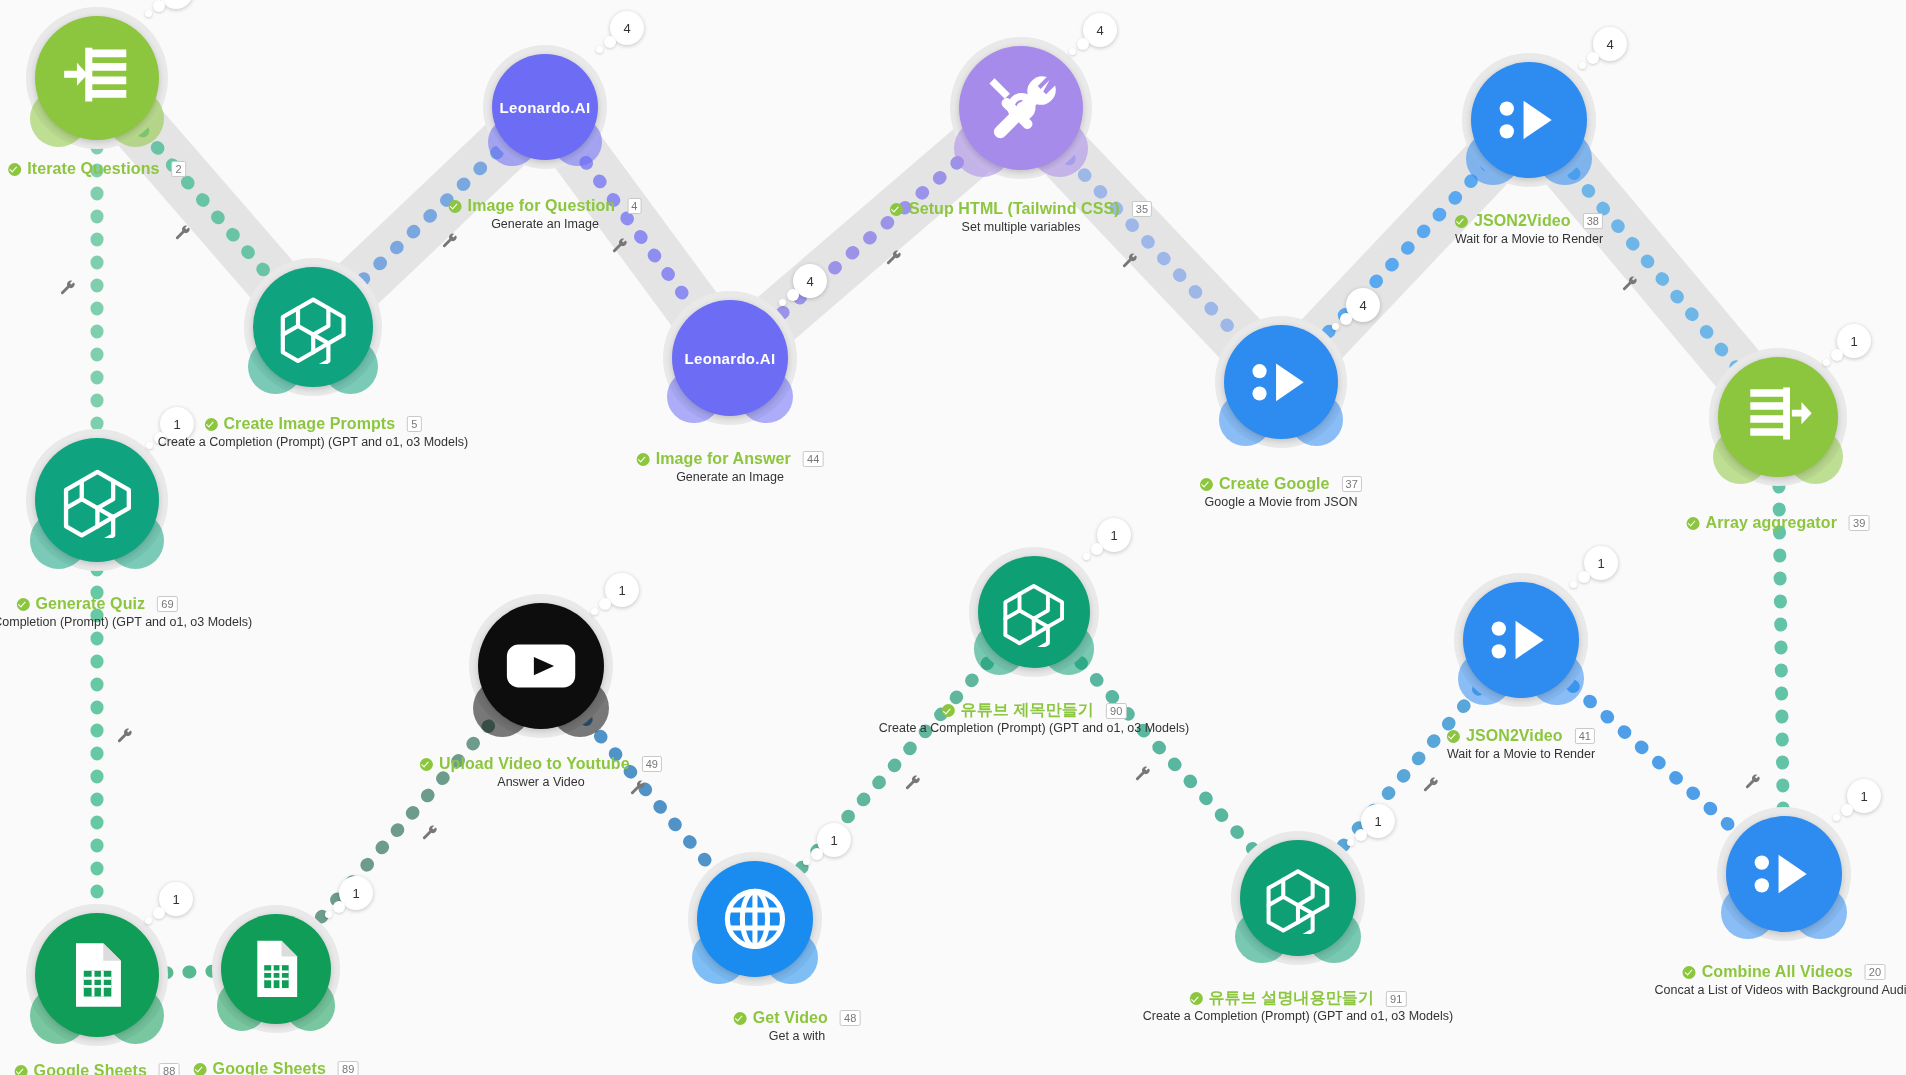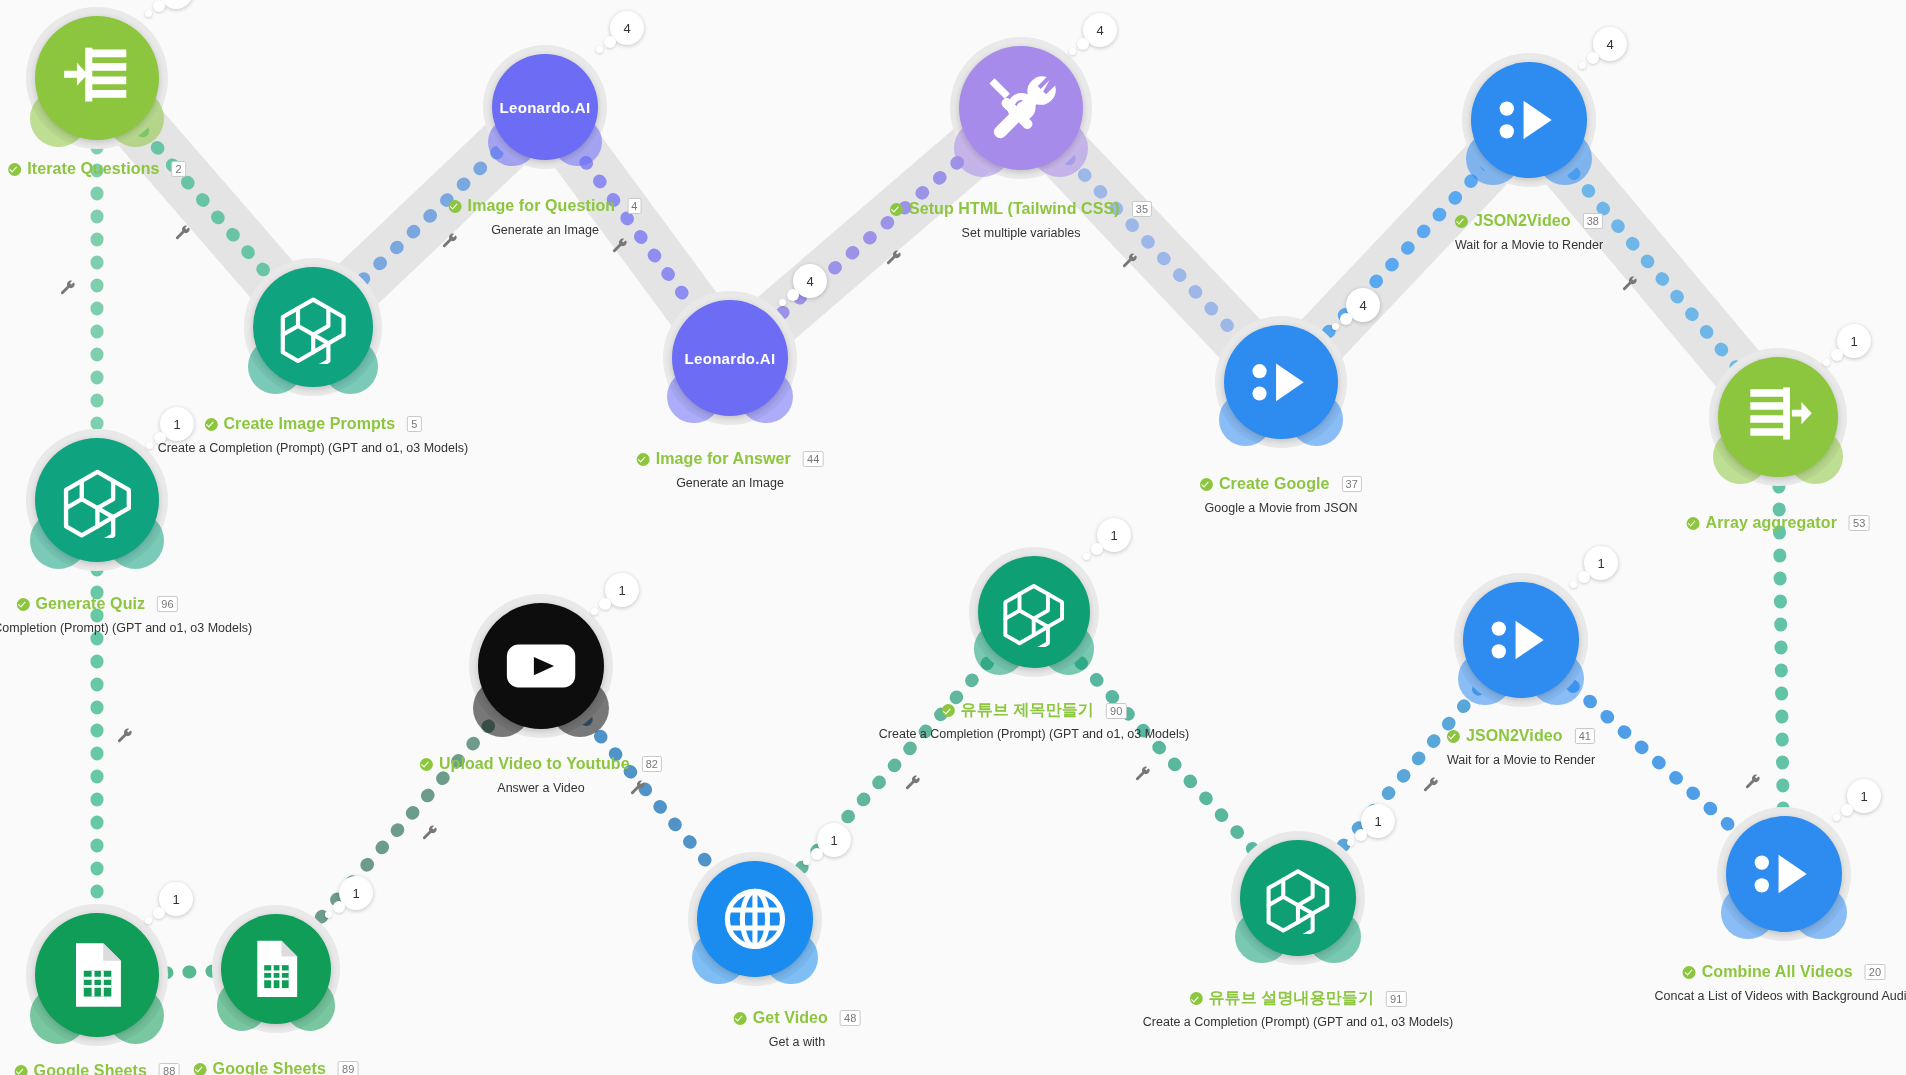--- a/index.html
+++ b/index.html
@@ -50,21 +50,21 @@
     width:3px;height:6px;border:solid #fff;border-width:0 1.6px 1.6px 0;
     transform:rotate(42deg);
   }
   .label .idbox{
     display:inline-block;margin-left:6px;
     font-size:11px;font-weight:normal;color:#777;
     border:1px solid #c9c9c9;background:#fff;
     border-radius:2px;padding:0 3px;line-height:14px;vertical-align:2px;
   }
   .label .sub{
-    margin-top:6px;font-size:12.5px;color:#333;font-weight:normal;
+    margin-top:0;font-size:12.5px;color:#333;font-weight:normal;
   }
 
   
   .balloon{
     position:absolute;background:#fff;border-radius:50%;
     box-shadow:0 1px 4px rgba(0,0,0,.22);
     display:flex;align-items:center;justify-content:center;
     font-size:13px;color:#333;transform:translate(-50%,-50%);
     width:34px;height:34px;z-index:6;
   }
@@ -289,21 +289,21 @@
               <path d="M3 3h11v2.4H3zM3 7.2h11v2.4H3zM3 11.4h11v2.4H3zM3 15.6h11v2.4H3z"></path>
               <path d="M13.6 2.4h2.2v16.8h-2.2z"></path>
               <path d="M16.4 9.6h5.2v2.2h-5.2z"></path>
               <path d="M19.5 7.1 22.8 10.7 19.5 14.3z"></path>
           </svg>
      </div>
       </div>
       <div class="label" style="left: 1778px; top: 514px; z-index: 7;"><div class="title">
        <span class="chk"></span>
        <span>Array aggregator</span>
-       <span class="idbox">53</span>
+       <span class="idbox">39</span>
      </div>
      </div>
       <div class="balloon" style="left: 1854px; top: 341px;">
         <span class="d1"></span>
                    <span class="d2"></span>
                    <span>1</span>
       </div>
       <div class="node" style="left: 97px; top: 500px; z-index: 5;">
         <div class="bubble" style="width:124px;height:124px;background:#10a37f">
        <span class="halo"></span>
@@ -315,21 +315,21 @@
               <path d="M16.9 17.2 16.9 22.9 12 25.7"></path>
               <path d="M7.1 11.6 2.2 14.4 2.2 8.7 7.1 5.9"></path>
               <path d="M12 14.4 12 20.1 7.1 22.9 2.2 20.1 2.2 14.4"></path>
               <path d="M12 20.1 16.9 17.2"></path>
           </svg>
      </div>
       </div>
       <div class="label" style="left: 97px; top: 595px; z-index: 7;"><div class="title">
        <span class="chk"></span>
        <span>Generate Quiz</span>
-       <span class="idbox">96</span>
+       <span class="idbox">69</span>
      </div>
      <div class="sub">Create a Completion (Prompt) (GPT and o1, o3 Models)</div></div>
       <div class="node" style="left: 97px; top: 975px; z-index: 5;">
         <div class="bubble" style="width:124px;height:124px;background:#0f9d58">
        <span class="halo"></span>
        <span class="ear l" style="background:#0f9d58"></span>
        <span class="ear r" style="background:#0f9d58"></span>
        <svg class="gsheet" viewBox="0 0 24 24">
               <path d="M5 1.4h9.1L20 7.3v15.3H5z" fill="#fff"></path>
               <path d="M14.1 1.4 20 7.3h-5.9z" fill="#dcdcdc"></path>
@@ -380,21 +380,21 @@
        <span class="ear r" style="background:#0d0d0d"></span>
        <svg class="glyph" viewBox="0 0 24 24">
               <rect x="1.5" y="5.4" width="21" height="13.2" rx="3.6" fill="#fff"></rect>
               <path d="M9.8 9.2 16 12l-6.2 2.8z" fill="#0d0d0d"></path>
           </svg>
      </div>
       </div>
       <div class="label" style="left: 541px; top: 755px; z-index: 7;"><div class="title">
        <span class="chk"></span>
        <span>Upload Video to Youtube</span>
-       <span class="idbox">82</span>
+       <span class="idbox">49</span>
      </div>
      <div class="sub">Answer a Video</div></div>
       <div class="balloon" style="left: 622px; top: 590px;">
         <span class="d1"></span>
                    <span class="d2"></span>
                    <span>1</span>
       </div>
       <div class="node" style="left: 755px; top: 919px; z-index: 5;">
         <div class="bubble" style="width:116px;height:116px;background:#1a8cf0">
        <span class="halo"></span>

